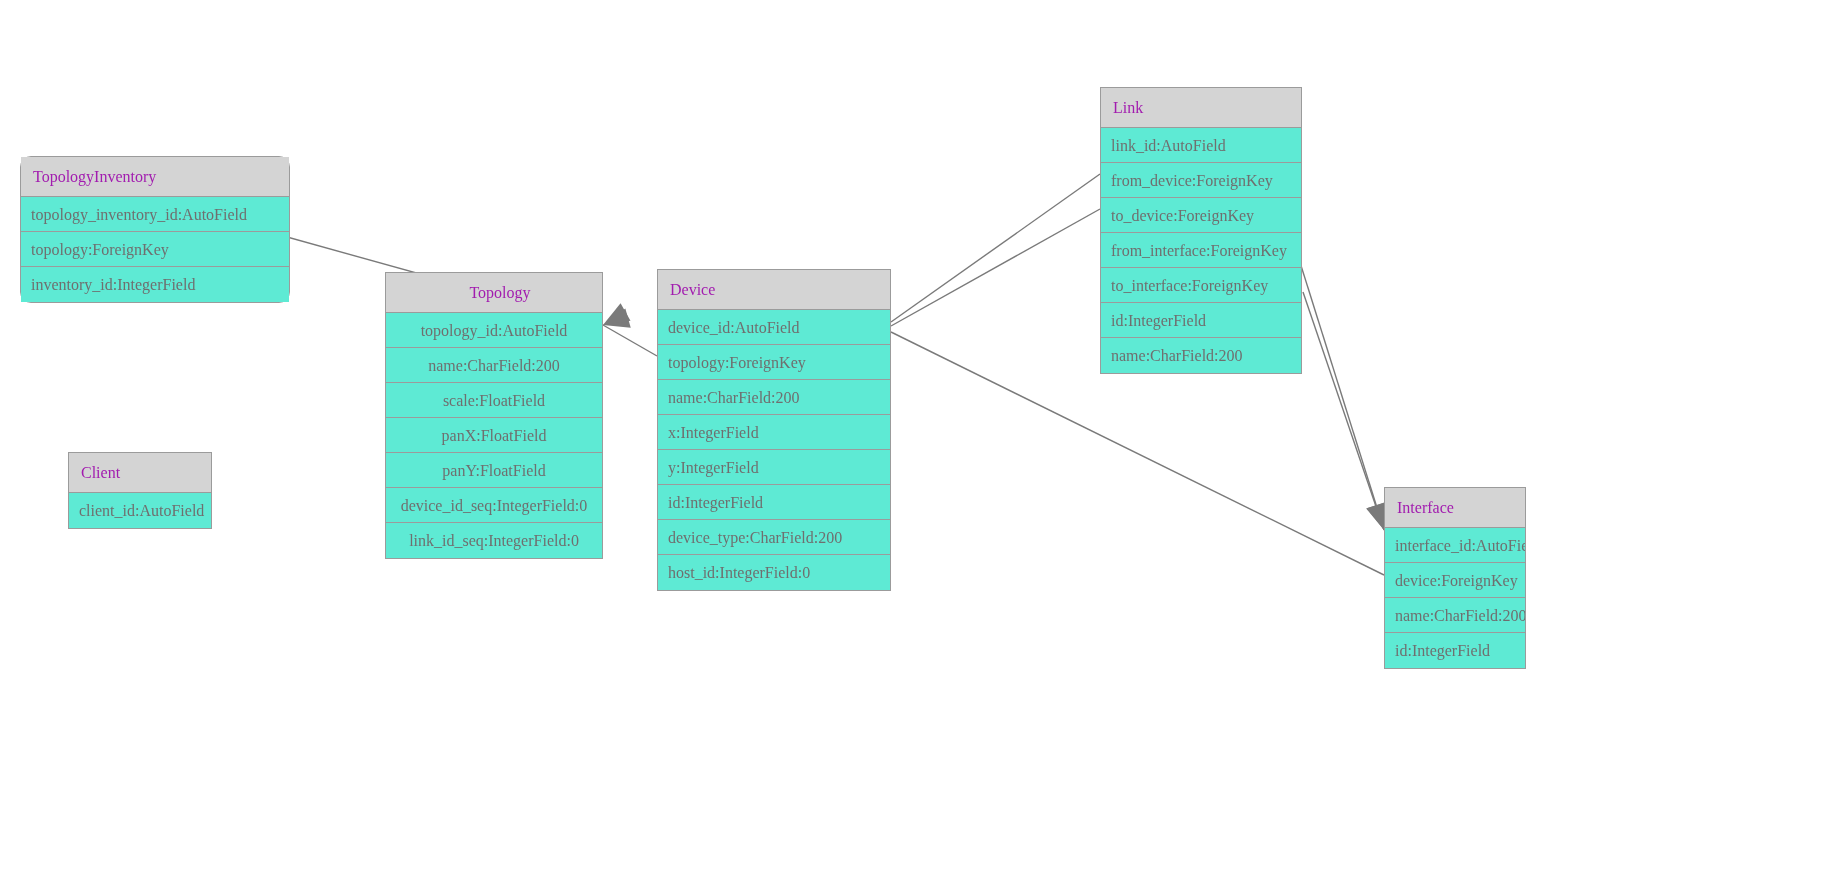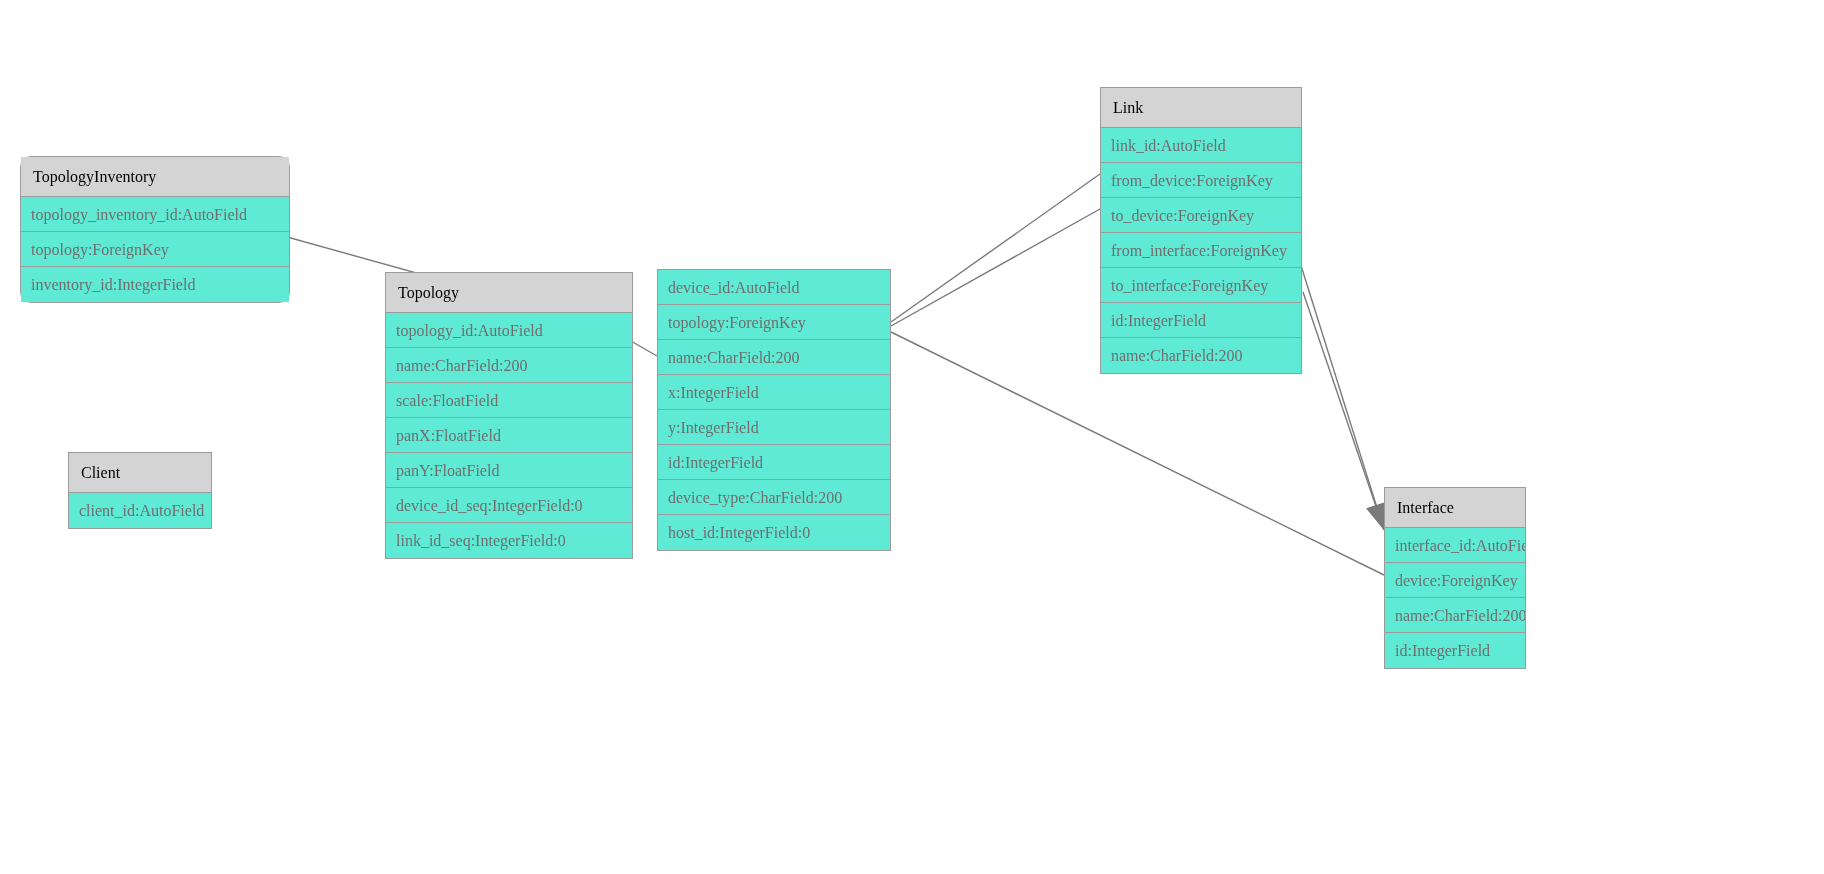--- a/index.html
+++ b/index.html
@@ -30,21 +30,21 @@
     border: 1px solid #9b9b9b;
     background: #ffffff;
     z-index: 2;
   }
   .entity-header {
     box-sizing: border-box;
     height: 40px;
     line-height: 40px;
     background: #d4d4d4;
     border-bottom: 1px solid #9b9b9b;
-    color: #000000;
+    color: #a21caf;
     font-size: 16px;
     padding: 0 0 0 12px;
     white-space: nowrap;
     overflow: hidden;
   }
   .entity-field {
     box-sizing: border-box;
     height: 35px;
     line-height: 35px;
     background: #5eead4;
@@ -95,35 +95,36 @@
       </g>
     </svg>
 
   <div id="entity-layer">
       <div class="entity" style="left: 20px; top: 156px; width: 270px; border-radius: 11px;">
         <div class="entity-header">TopologyInventory</div>
         <div class="entity-field">topology_inventory_id:AutoField</div>
         <div class="entity-field">topology:ForeignKey</div>
         <div class="entity-field">inventory_id:IntegerField</div>
       </div>
-      <div class="entity" style="left: 385px; top: 272px; width: 248px;">
+      <div class="entity" style="left: 385px; top: 272px; width: 218px; text-align: center;">
         <div class="entity-header">Topology</div>
         <div class="entity-field">topology_id:AutoField</div>
         <div class="entity-field">name:CharField:200</div>
         <div class="entity-field">scale:FloatField</div>
         <div class="entity-field">panX:FloatField</div>
         <div class="entity-field">panY:FloatField</div>
         <div class="entity-field">device_id_seq:IntegerField:0</div>
         <div class="entity-field">link_id_seq:IntegerField:0</div>
       </div>
       <div class="entity" style="left: 68px; top: 452px; width: 144px;">
         <div class="entity-header">Client</div>
         <div class="entity-field">client_id:AutoField</div>
       </div>
       <div class="entity" style="left: 657px; top: 269px; width: 234px;">
+        <div class="entity-header">Device</div>
         <div class="entity-field">device_id:AutoField</div>
         <div class="entity-field">topology:ForeignKey</div>
         <div class="entity-field">name:CharField:200</div>
         <div class="entity-field">x:IntegerField</div>
         <div class="entity-field">y:IntegerField</div>
         <div class="entity-field">id:IntegerField</div>
         <div class="entity-field">device_type:CharField:200</div>
         <div class="entity-field">host_id:IntegerField:0</div>
       </div>
       <div class="entity" style="left: 1100px; top: 87px; width: 202px;">

